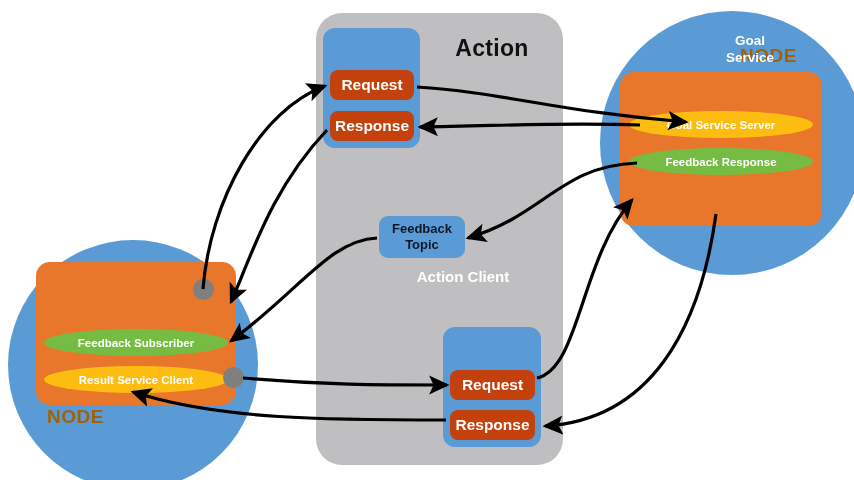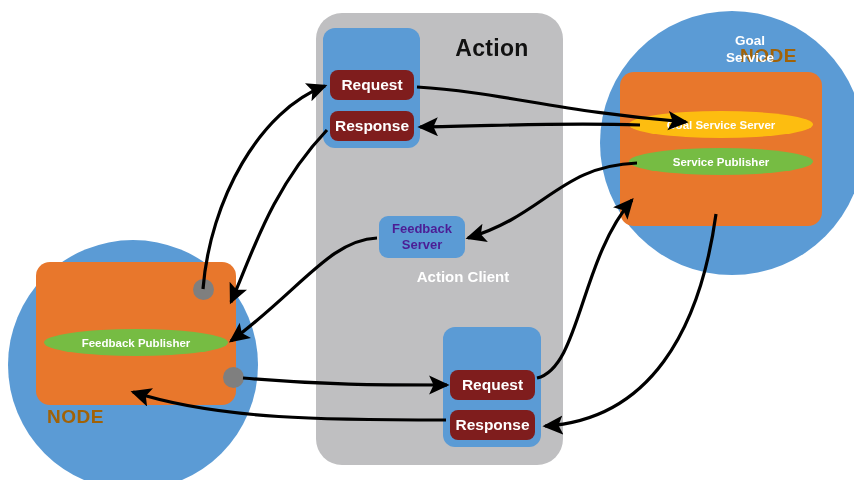--- a/index.html
+++ b/index.html
@@ -69,35 +69,35 @@
   .svc-result{left:443px;top:327px;width:98px;height:120px;}
 
   .svc-title{
     color:#ffffff;font-weight:bold;font-size:13.5px;
     text-align:center;line-height:17px;width:100%;
   }
   .svc-title-goal{left:323px;top:32px;}
   .svc-title-result{left:443px;top:331px;}
 
   .rr{
-    background:#7f1d1d;border-radius:8px;
+    background:#c2410c;border-radius:8px;
     display:flex;align-items:center;justify-content:center;
     color:#ffffff;font-weight:bold;font-size:15.5px;
   }
   .rr-goal-req{left:330px;top:70px;width:84px;height:30px;}
   .rr-goal-res{left:330px;top:111px;width:84px;height:30px;}
   .rr-res-req{left:450px;top:370px;width:85px;height:30px;}
   .rr-res-res{left:450px;top:410px;width:85px;height:30px;}
 
   
   .topic-box{
     left:379px;top:216px;width:86px;height:42px;
     background:#5B9BD5;border-radius:9px;
     display:flex;align-items:center;justify-content:center;
-    color:#4c1d95;font-weight:bold;font-size:13px;
+    color:#0f172a;font-weight:bold;font-size:13px;
     text-align:center;line-height:16px;
   }
 
   
   .dot{background:#7F7F7F;border-radius:50%;}
   .dot-a{left:193px;top:279px;width:21px;height:21px;}
   .dot-b{left:223px;top:367px;width:21px;height:21px;}
 
   
   #arrows{position:absolute;left:0;top:0;width:854px;height:480px;
@@ -110,49 +110,50 @@
 
   <div class="abs action-panel"></div>
   <div class="abs action-title">Action</div>
 
   <div class="abs node-circle node-right"></div>
   <div class="abs node-label node-label-right">NODE</div>
   <div class="abs orange-box orange-right"></div>
   <div class="abs orange-title orange-title-right">Action Sever</div>
 
   <div class="abs pill pill-yellow p-r1">Goal Service Server</div>
-  <div class="abs pill pill-green p-r2">Service Publisher</div>
+  <div class="abs pill pill-green p-r2">Feedback Response</div>
 
   <div class="abs node-circle node-left"></div>
   <div class="abs node-label node-label-left">NODE</div>
   <div class="abs orange-box orange-left"></div>
   <div class="abs orange-title orange-title-left">Action Client</div>
 
-  <div class="abs pill pill-green p-l2">Feedback Publisher</div>
+  <div class="abs pill pill-green p-l2">Feedback Subscriber</div>
+  <div class="abs pill pill-yellow p-l3">Result Service Client</div>
 
   <div class="abs svc-box svc-goal"></div>
   <div class="abs svc-title svc-title-goal">
     <div>Goal</div>
     <div>Service</div>
   </div>
   <div class="abs rr rr-goal-req">Request</div>
   <div class="abs rr rr-goal-res">Response</div>
 
   <div class="abs svc-box svc-result"></div>
   <div class="abs svc-title svc-title-result">
     <div>Result</div>
     <div>Service</div>
   </div>
   <div class="abs rr rr-res-req">Request</div>
   <div class="abs rr rr-res-res">Response</div>
 
   <div class="abs topic-box">
     <div>
       <div>Feedback</div>
-      <div>Server</div>
+      <div>Topic</div>
     </div>
   </div>
 
   <div class="abs dot dot-a"></div>
   <div class="abs dot dot-b"></div>
 
   <svg id="arrows" viewBox="0 0 854 480">
     <defs>
       <marker id="ah" markerWidth="7" markerHeight="7" refX="5.6" refY="3" orient="auto" markerUnits="strokeWidth">
         <path d="M0,0 L6.4,3 L0,6 L1.4,3 z" fill="#000"></path>

